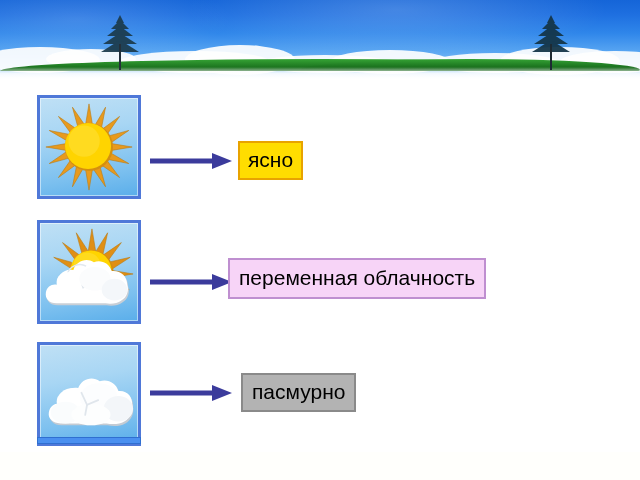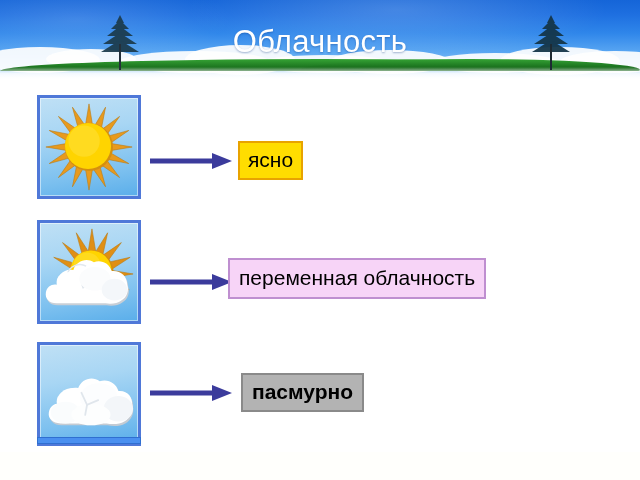--- a/index.html
+++ b/index.html
@@ -207,21 +207,20 @@
         <path d="M20 12 L33 22 L7 22 Z"></path>
         <path d="M20 19 L37 30 L3 30 Z"></path>
         <path d="M20 26 L39 38 L1 38 Z"></path>
       </g>
       <rect x="19" y="30" width="2" height="26" fill="#1d2a33"></rect>
     </svg>
   </div>
 
   <div class="banner-bottom-fade"></div>
 
-  <div class="banner-title">Облачность</div>
 </div>
 
 <div class="icon-box" style="left:37px; top:95px;">
   <svg width="98" height="98" viewBox="0 0 100 100">
     <g fill="#e89a1c" stroke="#b97a12" stroke-width="0.6">
       <path d="M50 6  L54 30 L46 30 Z"></path>
       <path d="M66.9 9.4  L62.2 33.2 L55.3 29.2 Z"></path>
       <path d="M81.2 18.8 L67.5 38.5 L62.6 32.5 Z"></path>
       <path d="M90.6 33.1 L70.8 46.8 L68.3 39.2 Z"></path>
       <path d="M94 50   L70 54 L70 46 Z"></path>
@@ -342,21 +341,21 @@
   </svg>
 </div>
 
 <div class="arrow" style="left:150px; top:383px; width:82px;">
   <svg width="82" height="20" viewBox="0 0 82 20">
     <line x1="0" y1="10" x2="64" y2="10" stroke="#3b3b9c" stroke-width="5"></line>
     <polygon points="62,2 82,10 62,18" fill="#3b3b9c"></polygon>
   </svg>
 </div>
 
-<div class="label overcast" style="left:241px; top:373px;font-weight:bold;">
+<div class="label overcast" style="left:241px; top:373px;">
   <span>пасмурно</span>
 </div>
 
 <div class="nav-chip"></div>
 <div class="footer-strip"></div>
 <div class="footer-text"></div>
 <div class="footer-text line2"></div>
 <div class="footer-right"></div>
 
 </body></html>

